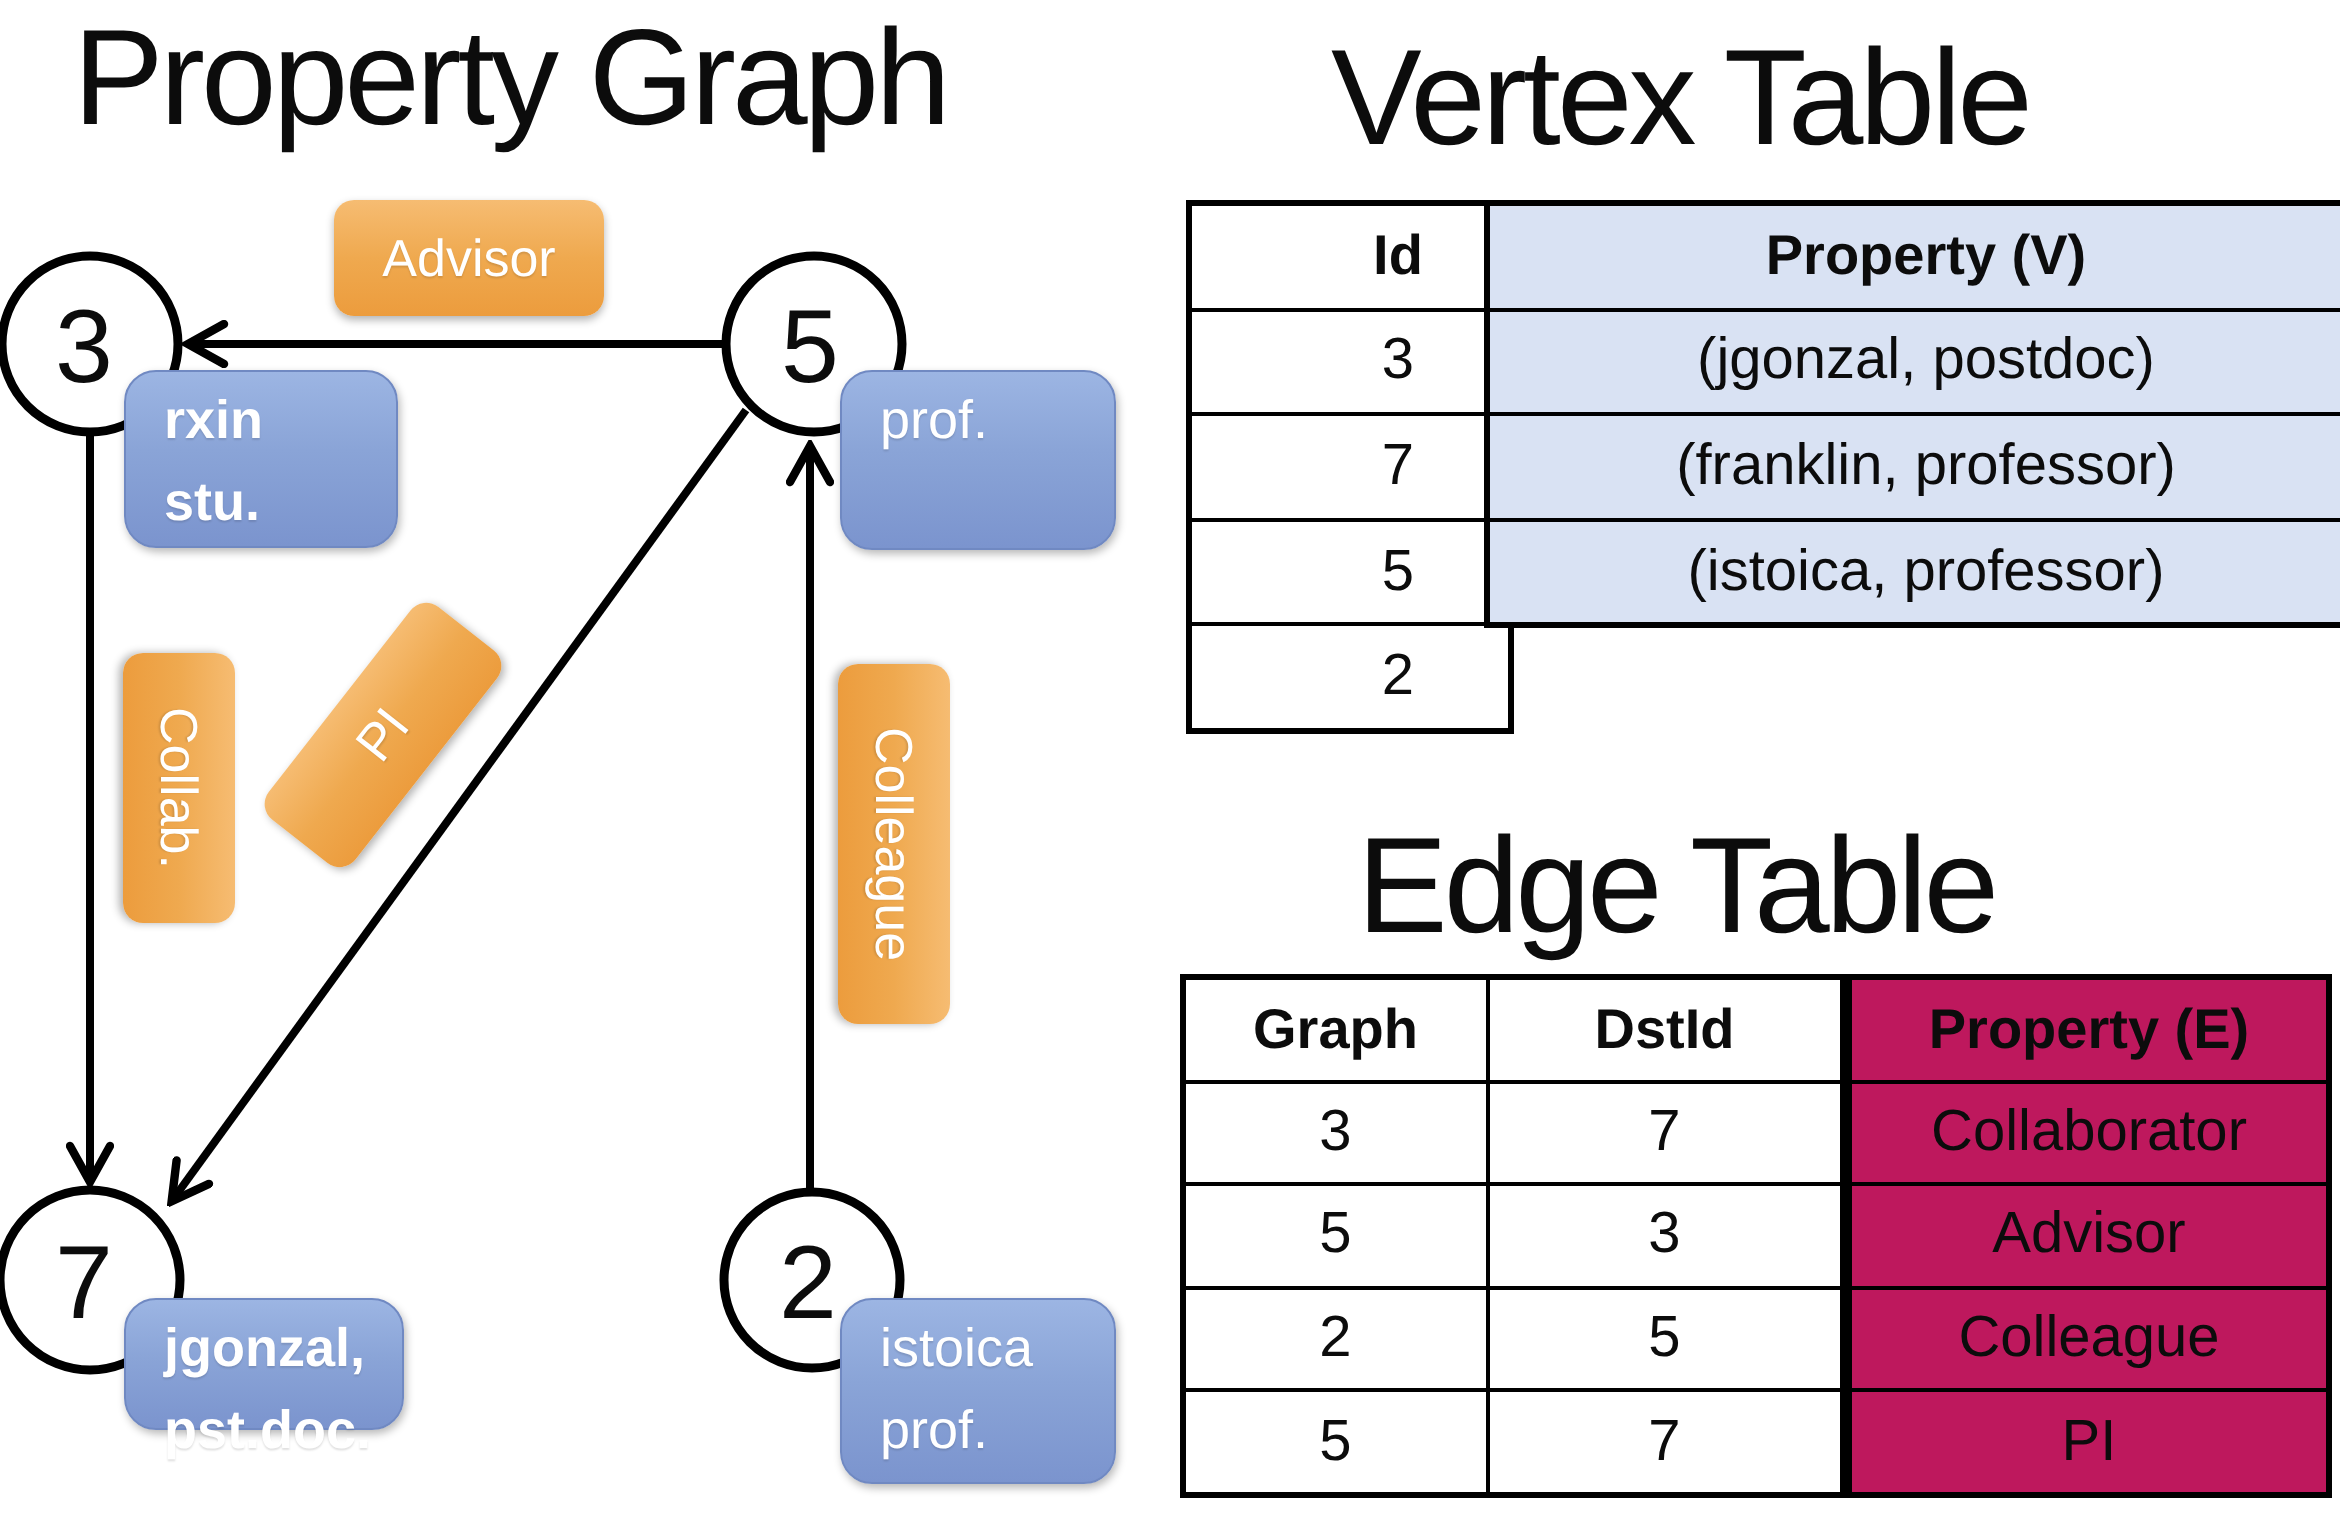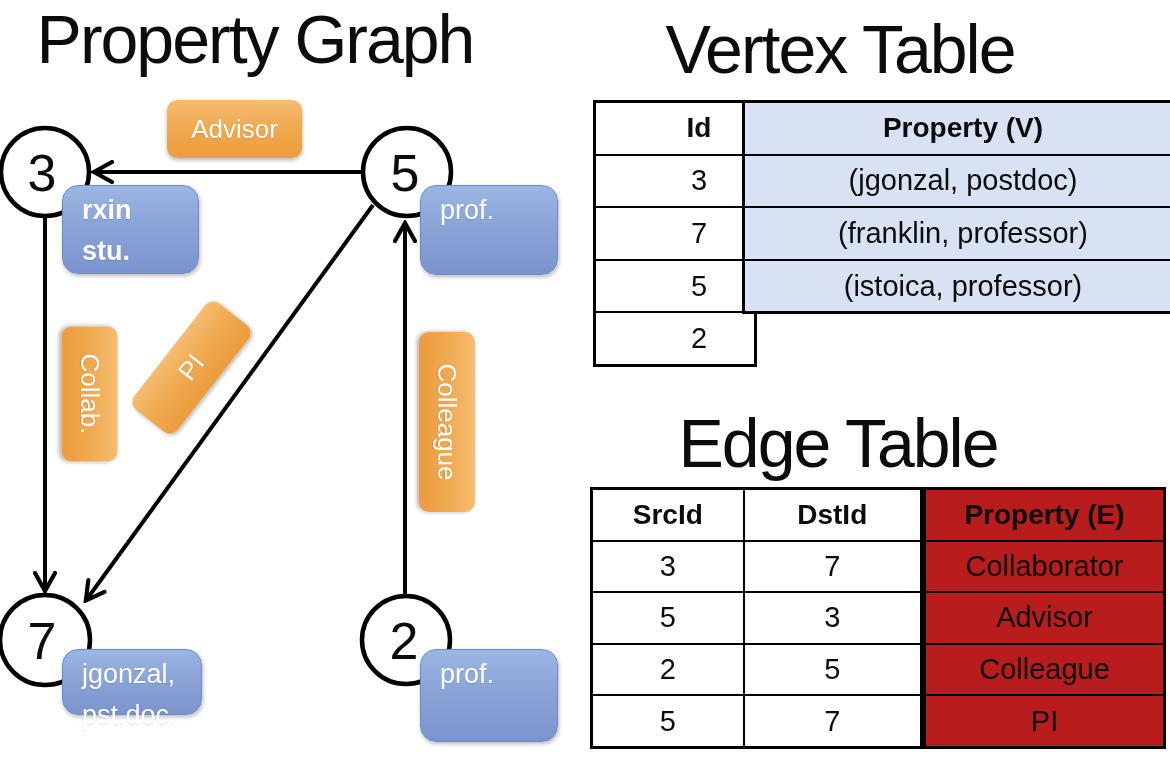--- a/index.html
+++ b/index.html
@@ -27,21 +27,21 @@
     position:absolute;z-index:2;border-radius:16px;
     background:linear-gradient(180deg,#9cb5e3 0%,#8aa4d7 45%,#7b94ce 100%);
     border:1.5px solid #7089c2;
     box-shadow:1px 2px 4px rgba(0,0,0,0.28);
     color:#fff;font-size:27px;line-height:41px;
     padding:4px 0 0 19px;box-sizing:border-box;
     text-shadow:0 1px 1px rgba(0,0,0,0.12);
   }
   .vbox-3{left:62px;top:185px;width:137px;height:89px;font-weight:bold;}
   .vbox-5{left:420px;top:185px;width:138px;height:90px;}
-  .vbox-7{left:62px;top:649px;width:140px;height:66px;}
+  .vbox-7{left:62px;top:649px;width:140px;height:66px;font-weight:bold;}
   .vbox-2{left:420px;top:649px;width:138px;height:93px;}
 
   
   .elabel{
     position:absolute;z-index:2;border-radius:10px;
     background:linear-gradient(180deg,#f6bc72 0%,#efa94f 50%,#ec9c3d 100%);
     box-shadow:0 2px 4px rgba(0,0,0,0.3);
     color:#fff;font-size:26px;display:flex;align-items:center;justify-content:center;
     text-shadow:0 1px 1px rgba(0,0,0,0.12);
   }
@@ -58,21 +58,21 @@
   }
   table{border:3px solid #000;}
   td.hdr{font-weight:bold;font-size:28px;}
   .vt-id{left:593px;top:100px;width:164px;}
   .vt-id td{height:50.6px;padding-left:48px;}
   .vt-prop{left:742px;top:100px;width:442px;}
   .vt-prop td{height:50.6px;background:#d9e2f3;}
   .et-ids{left:590px;top:487px;width:330px;}
   .et-ids td{height:49.6px;}
   .et-prop{left:923px;top:487px;width:243px;}
-  .et-prop td{height:49.6px;background:#b91c1c;}
+  .et-prop td{height:49.6px;background:#be185d;}
 </style>
 </head>
 <body>
 
 <div class="canvas">
 
   <div class="title graph-title">Property Graph</div>
   <div class="title vertex-title">Vertex Table</div>
   <div class="title edge-title">Edge Table</div>
 
@@ -104,20 +104,21 @@
     <div>stu.</div>
   </div>
   <div class="vbox vbox-5">
     <div>prof.</div>
   </div>
   <div class="vbox vbox-7">
     <div>jgonzal,</div>
     <div>pst.doc.</div>
   </div>
   <div class="vbox vbox-2">
+    <div>istoica</div>
     <div>prof.</div>
   </div>
 
   <div class="elabel elabel-advisor">Advisor</div>
   <div class="elabel elabel-collab">Collab.</div>
   <div class="elabel elabel-pi">PI</div>
   <div class="elabel elabel-colleague">Colleague</div>
 
   <table class="vt-id">
     <tbody>
@@ -155,21 +156,21 @@
   </tbody>
     </table>
 
   <table class="et-ids">
     <colgroup>
         <col style="width:152px">
         <col style="width:178px">
       </colgroup>
     <tbody>
         <tr>
-      <td class="hdr">SrcId</td>
+      <td class="hdr">Graph</td>
       <td class="hdr">DstId</td>
     </tr>
     <tr>
       <td>3</td>
       <td>7</td>
     </tr>
     <tr>
       <td>5</td>
       <td>3</td>
     </tr>

